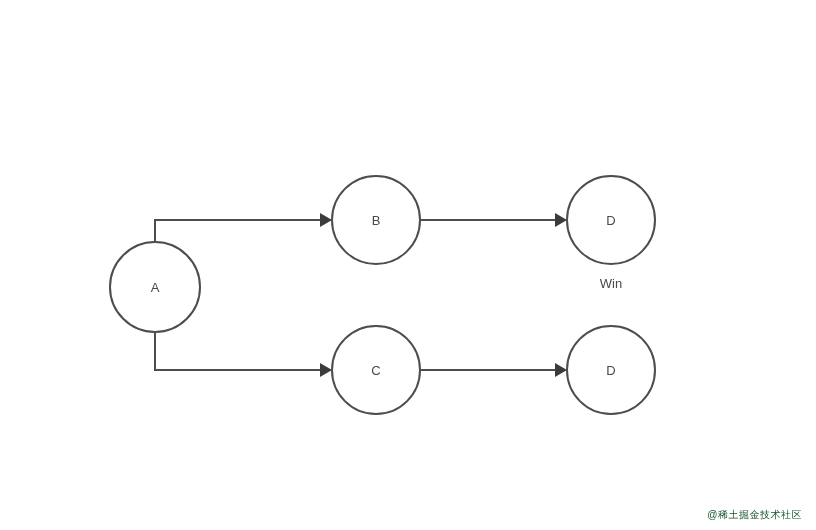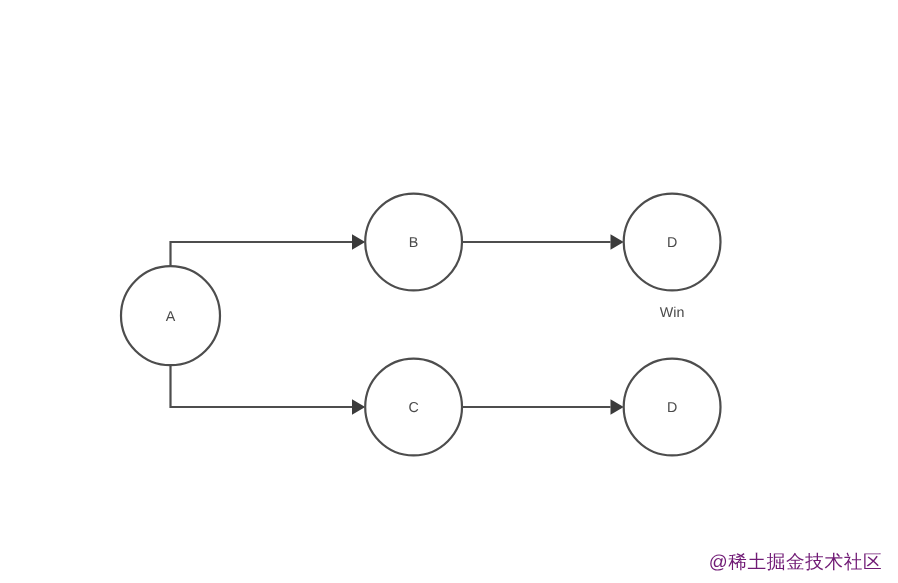--- a/index.html
+++ b/index.html
@@ -52,22 +52,22 @@
   }
   .arrow-head {
     fill: #3b3b3b;
     stroke: none;
   }
   #watermark {
     position: absolute;
     right: 14px;
     bottom: 8px;
     font-family: "Liberation Sans", sans-serif;
-    font-size: 17px;
-    color: #701a75;
+    font-size: 10px;
+    color: #14532d;
     letter-spacing: 0.5px;
     white-space: nowrap;
     user-select: none;
   }
 </style>
 </head>
 <body>
 
 <div id="canvas">
 

